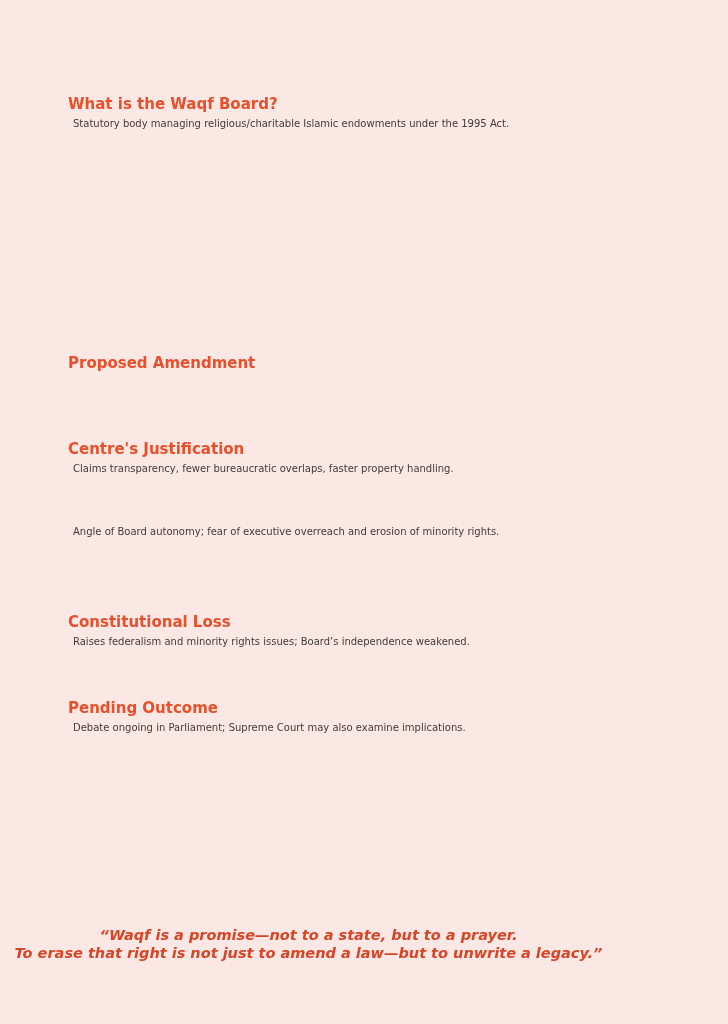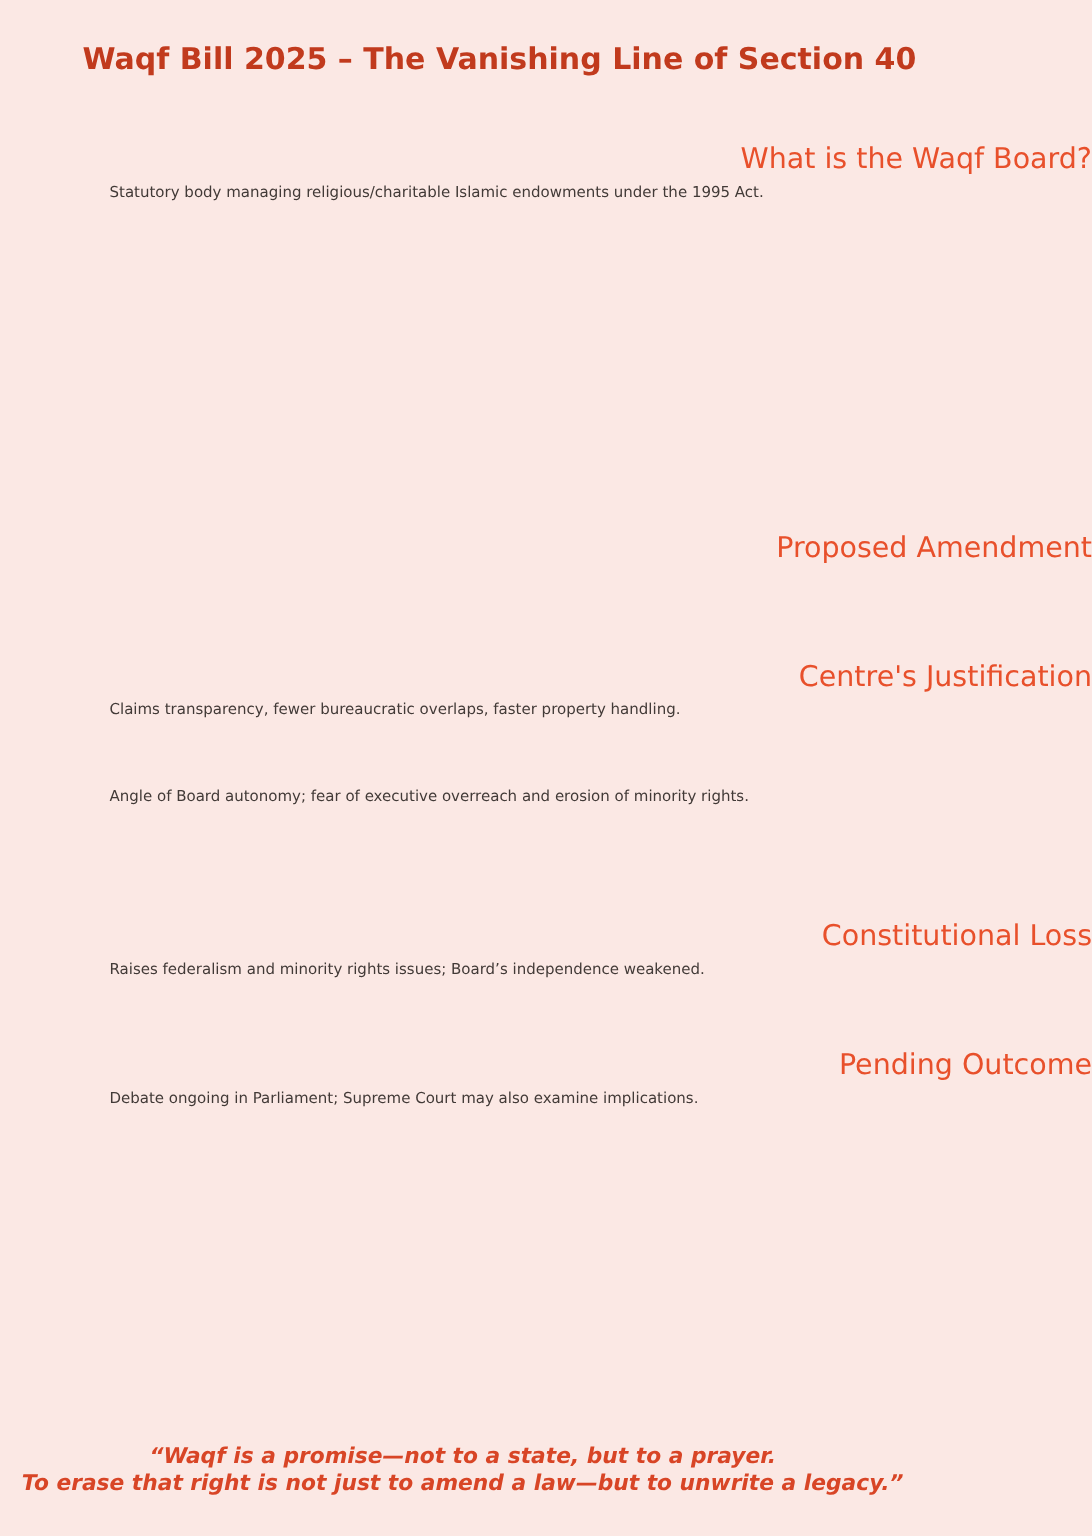--- a/index.html
+++ b/index.html
@@ -25,55 +25,52 @@
     color: var(--title, #c13a1d);
     white-space: nowrap;
   }
   .section {
     position: absolute;
     left: 0;
     right: 0;
   }
   .section h2 {
     margin: 0 0 5px 68px;
-    font-size: 19px;
-    font-weight: normal;
+    font-size: 15px;
+    font-weight: bold;
     line-height: 1.2;
     color: var(--heading, #e8502b);
     white-space: nowrap;
-    text-align: right;
   }
   .section p {
     margin: 0 0 0 73px;
     font-size: 10px;
     line-height: 1.2;
     color: var(--body, #423a37);
     white-space: nowrap;
   }
   .quote {
     position: absolute;
     left: 0;
     top: 926px;
     width: 617px;
     text-align: center;
     font-size: 14.5px;
     font-weight: bold;
     font-style: italic;
     line-height: 18px;
     color: var(--quote, #d84526);
-    margin-top: 36px;
   }
   .quote div { white-space: nowrap; }
 </style>
 </head>
 <body>
 
 <div class="page">
 
-  <h1 class="title">Waqf Bill 2025 – The Vanishing Line of Section 40</h1>
 
   <div class="section" style="top:95px">
     <h2>What is the Waqf Board?</h2>
     <p>Statutory body managing religious/charitable Islamic endowments under the 1995 Act.</p>
   </div>
 
 
 
   <div class="section" style="top:354px">
     <h2>Proposed Amendment</h2>

